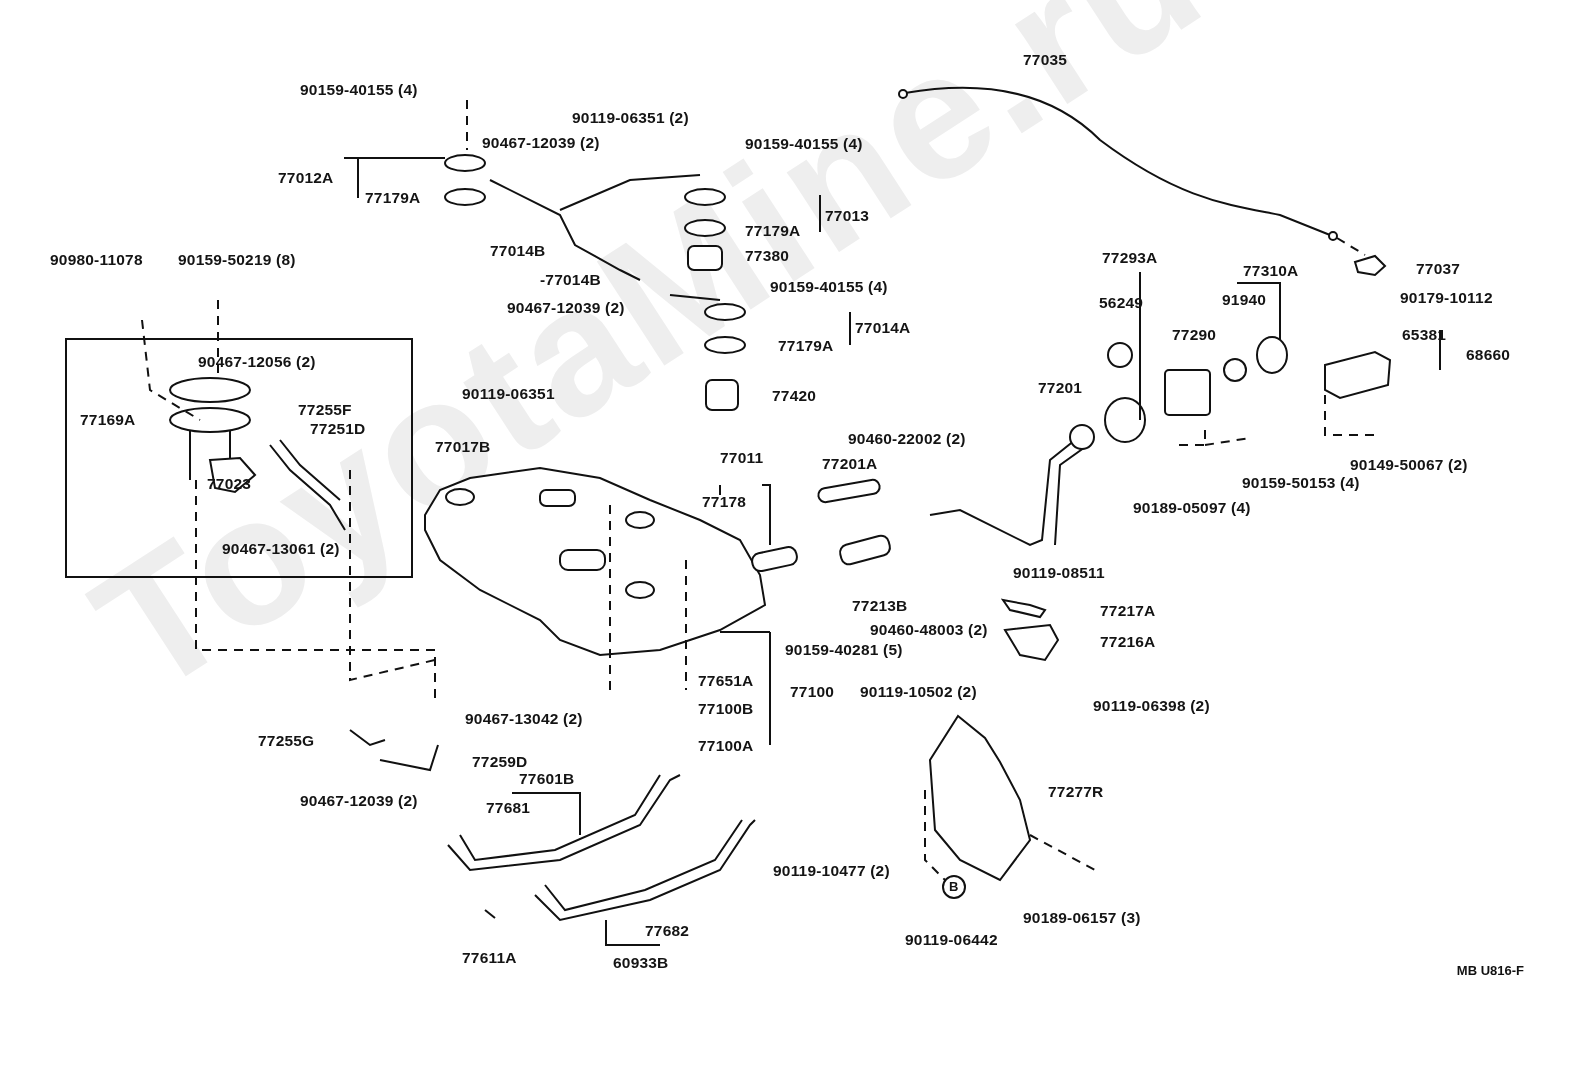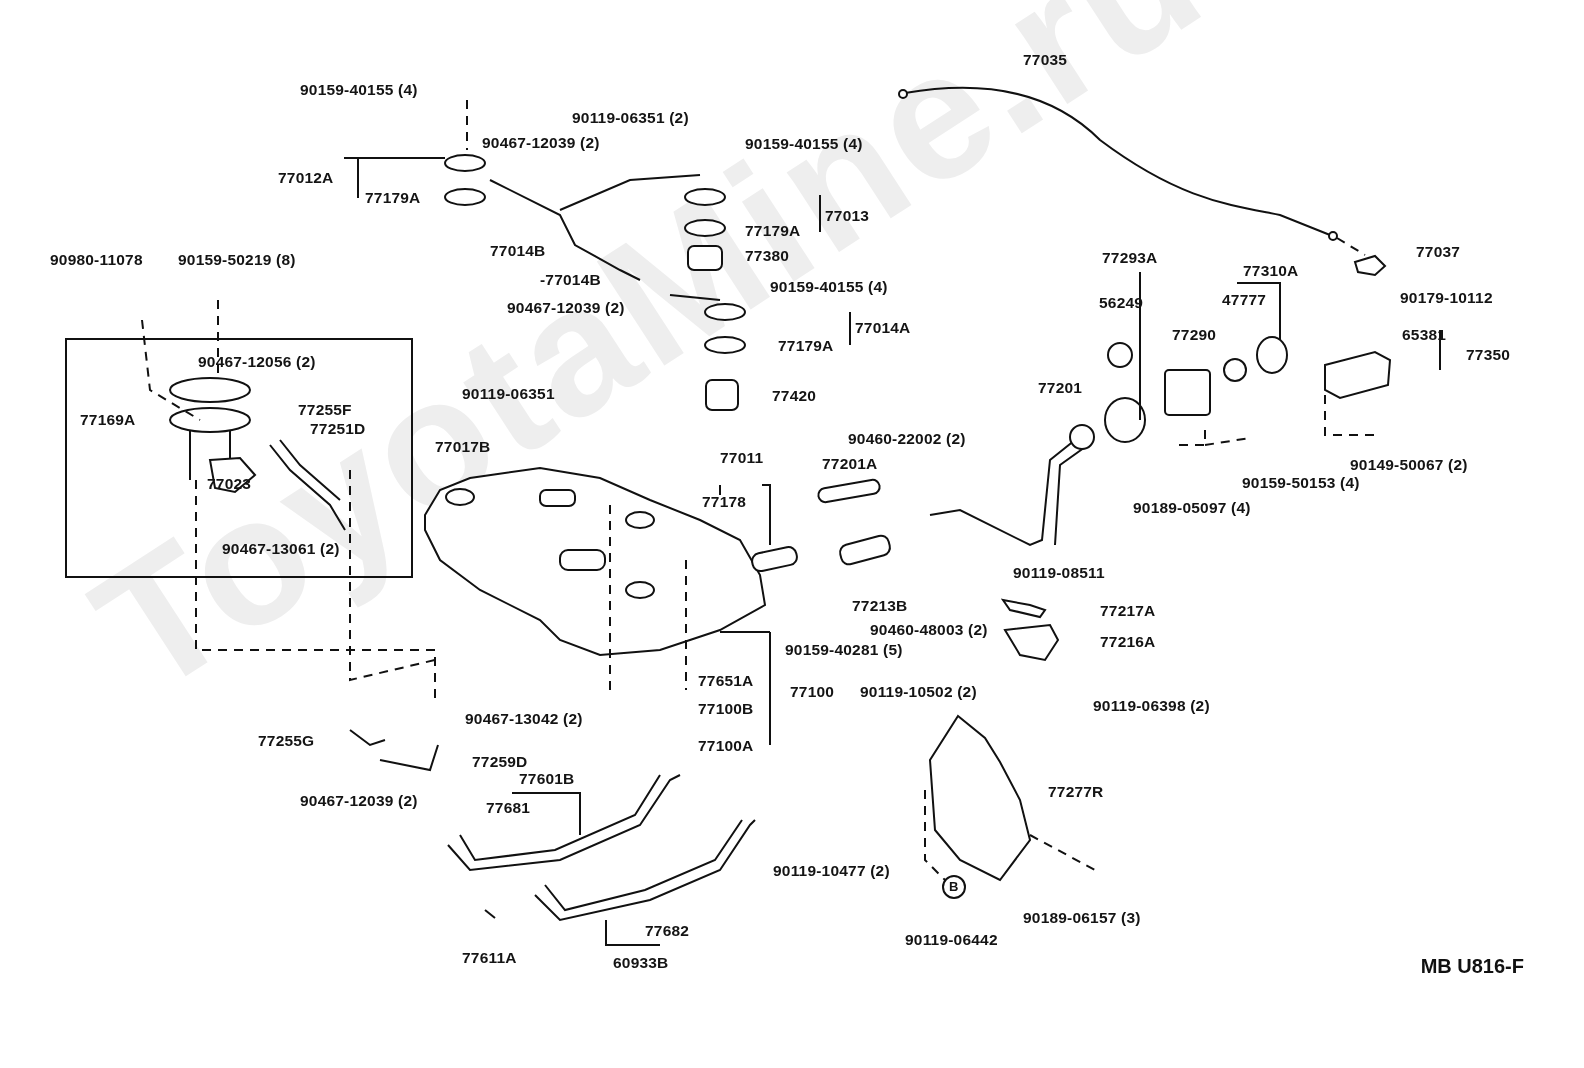--- a/index.html
+++ b/index.html
@@ -4,21 +4,21 @@
 <style>
   html, body { margin: 0; padding: 0; background: #ffffff; }
   body { width: 1584px; height: 1068px; position: relative; overflow: hidden;
          font-family: "Liberation Sans", sans-serif; color: #111; }
   .wm { position: absolute; left: 60px; top: 560px; font-size: 180px; font-weight: 700;
         color: #eeeeee; transform: rotate(-33deg); transform-origin: left top;
         white-space: nowrap; letter-spacing: 4px; pointer-events: none; }
   svg#art { position: absolute; left: 0; top: 0; }
   .lbl { position: absolute; font-size: 15.5px; font-weight: 700; white-space: nowrap;
          line-height: 1; color: #141414; letter-spacing: 0.2px; }
-  .code { position: absolute; right: 60px; bottom: 90px; font-size: 20px; font-weight: 700; }
+  .code { position: absolute; right: 60px; bottom: 90px; font-size: 13px; font-weight: 700; }
   .ln { stroke: #111; stroke-width: 2; fill: none; }
   .dash { stroke: #111; stroke-width: 2; fill: none; stroke-dasharray: 9 7; }
   .part { stroke: #111; stroke-width: 2; fill: #fff; }
 </style>
 </head>
 <body>
 
 <div class="wm">ToyotaMine.ru</div>
 
 <svg id="art" width="1584" height="1068">
@@ -141,26 +141,26 @@
 <div class="lbl" style="left:80px;top:412px">77169A</div>
 <div class="lbl" style="left:298px;top:402px">77255F</div>
 <div class="lbl" style="left:310px;top:421px">77251D</div>
 <div class="lbl" style="left:207px;top:476px">77023</div>
 <div class="lbl" style="left:222px;top:541px">90467-13061 (2)</div>
 <div class="lbl" style="left:462px;top:386px">90119-06351</div>
 <div class="lbl" style="left:435px;top:439px">77017B</div>
 <div class="lbl" style="left:1102px;top:250px">77293A</div>
 <div class="lbl" style="left:1099px;top:295px">56249</div>
 <div class="lbl" style="left:1243px;top:263px">77310A</div>
-<div class="lbl" style="left:1222px;top:292px">47777</div>
+<div class="lbl" style="left:1222px;top:292px">91940</div>
 <div class="lbl" style="left:1172px;top:327px">77290</div>
-<div class="lbl" style="left:1416px;top:244px">77037</div>
+<div class="lbl" style="left:1416px;top:261px">77037</div>
 <div class="lbl" style="left:1400px;top:290px">90179-10112</div>
 <div class="lbl" style="left:1402px;top:327px">65381</div>
-<div class="lbl" style="left:1466px;top:347px">77350</div>
+<div class="lbl" style="left:1466px;top:347px">68660</div>
 <div class="lbl" style="left:1038px;top:380px">77201</div>
 <div class="lbl" style="left:1242px;top:475px">90159-50153 (4)</div>
 <div class="lbl" style="left:1133px;top:500px">90189-05097 (4)</div>
 <div class="lbl" style="left:1350px;top:457px">90149-50067 (2)</div>
 <div class="lbl" style="left:720px;top:450px">77011</div>
 <div class="lbl" style="left:702px;top:494px">77178</div>
 <div class="lbl" style="left:822px;top:456px">77201A</div>
 <div class="lbl" style="left:848px;top:431px">90460-22002 (2)</div>
 <div class="lbl" style="left:852px;top:598px">77213B</div>
 <div class="lbl" style="left:870px;top:622px">90460-48003 (2)</div>

